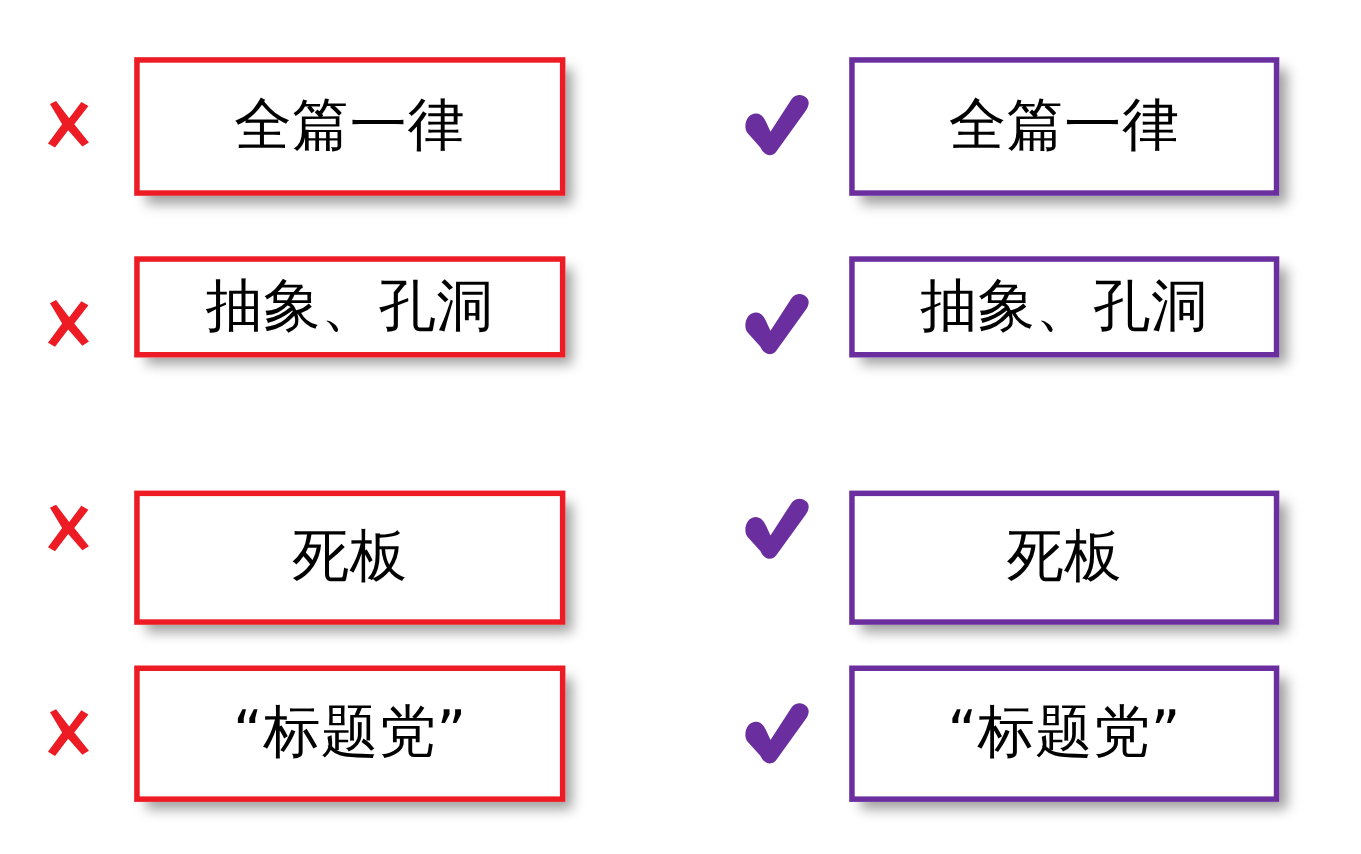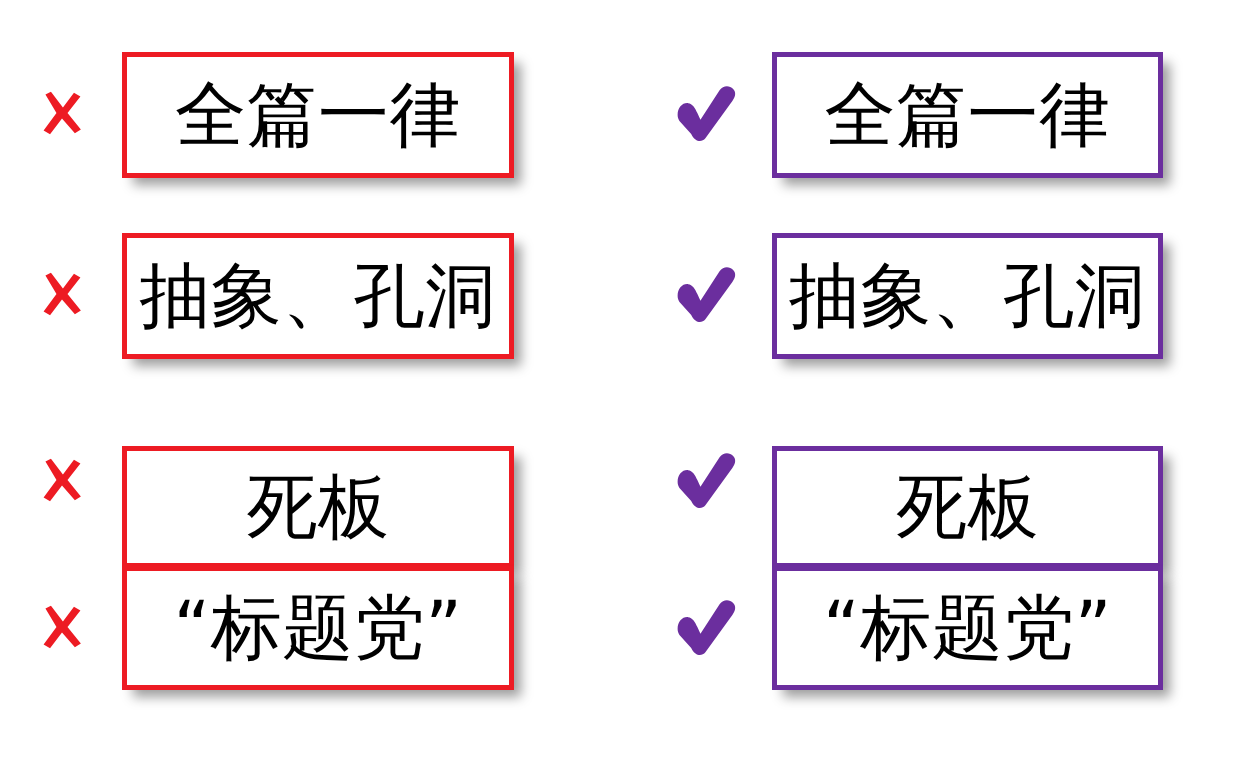--- a/index.html
+++ b/index.html
@@ -35,25 +35,25 @@
   
   .row {
     position: absolute;
     left: 0;
     width: 620px;
     height: 130px;
   }
   .row.r0 { top: 48px;  }
   .row.r1 { top: 229px; }
   .row.r2 { top: 415px; }
-  .row.r3 { top: 562px; padding-left: 32px; }
+  .row.r3 { top: 601px; padding-left: 32px; }
 
   
   .row.r0 .callout-box { height: 126px; }
-  .row.r1 .callout-box { height: 126px; }
+  .row.r1 .callout-box { height: 92px; }
   .row.r2 .callout-box { height: 122px; margin-top: 27px; }
   .row.r3 .callout-box { height: 124px; }
 
   
   .marker {
     position: absolute;
     top: 0;
     height: 100%;
     width: 80px;
     display: flex;
@@ -89,21 +89,21 @@
   }
 
   .column.right .callout-box {
     left: 152px;
     width: 391px;
     border: 5px solid #6B2E9E;
   }
 
   .callout-label {
     font-family: "DejaVu Sans", "Liberation Sans", sans-serif;
-    font-size: 71px;
+    font-size: 52px;
     font-weight: 400;
     color: #000000;
     letter-spacing: 0.5px;
     white-space: nowrap;
     line-height: 1.1;
     text-align: center;
   }
 </style>
 </head>
 <body>

